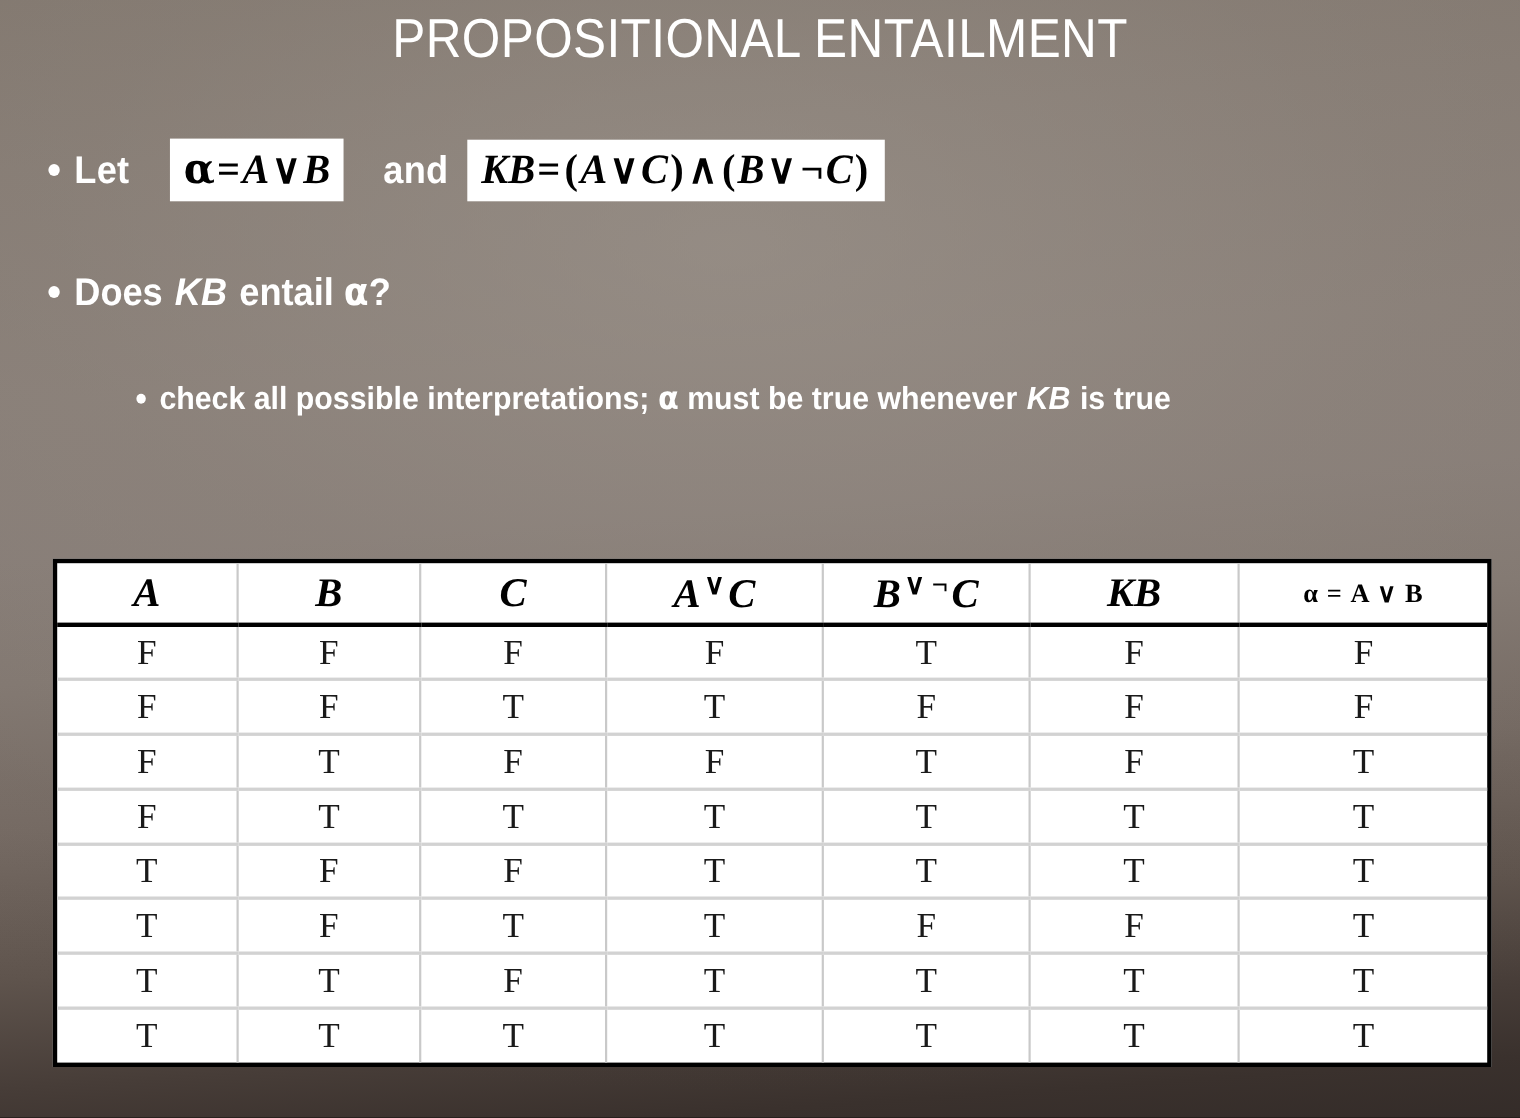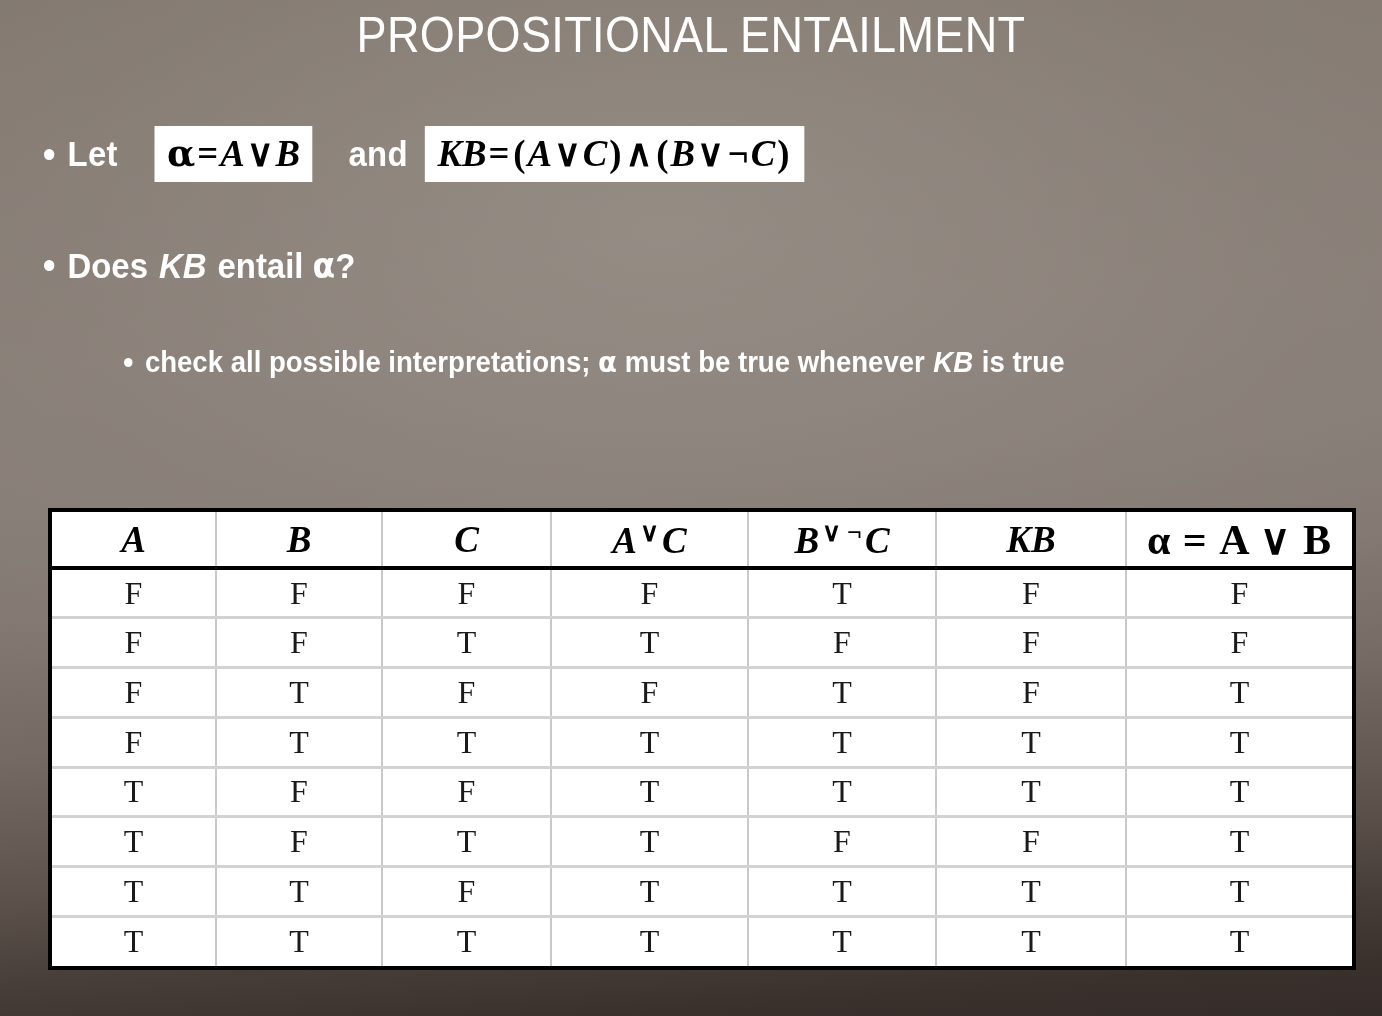--- a/index.html
+++ b/index.html
@@ -175,21 +175,21 @@
   thead th:last-child { border-right: none; }
   thead th .sup {
     font-style: normal;
     font-weight: 700;
     font-size: 26px;
     vertical-align: 12px;
     padding: 0 3px;
   }
   thead th.plain {
     font-style: normal;
-    font-size: 42px;
+    font-size: 24px;
     letter-spacing: 1px;
     margin-top: 45px;
   }
 
   tbody td {
     height: 49px;
     border-bottom: 3px solid #d2d2d2;
     border-right: 2px solid #c9c9c9;
     font-size: 32px;
     font-weight: 400;

